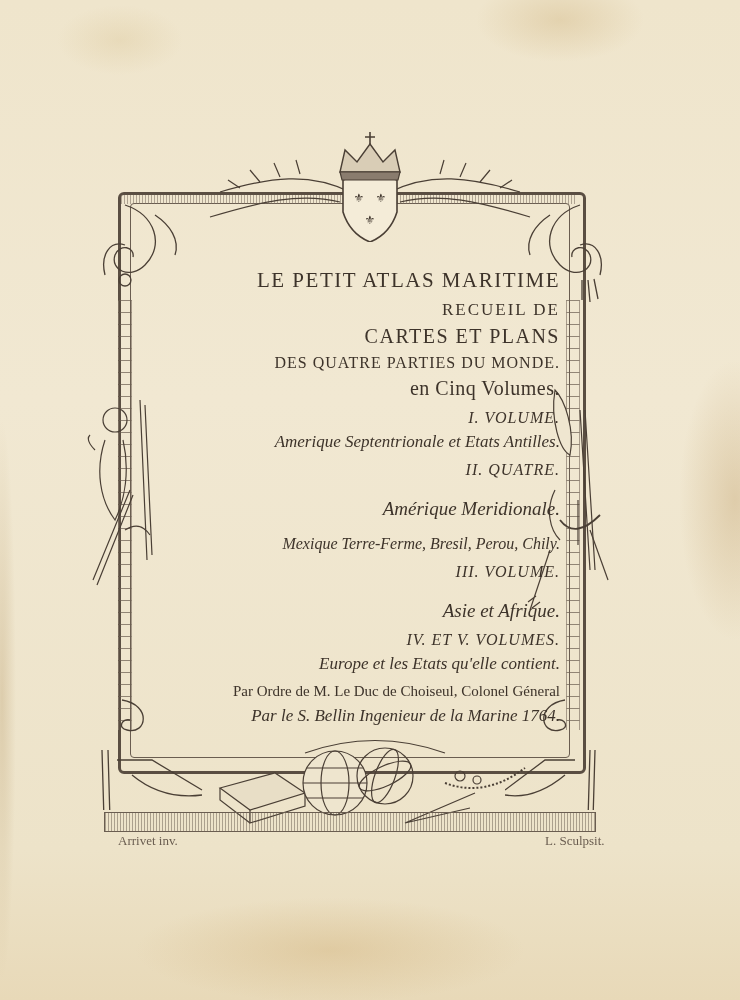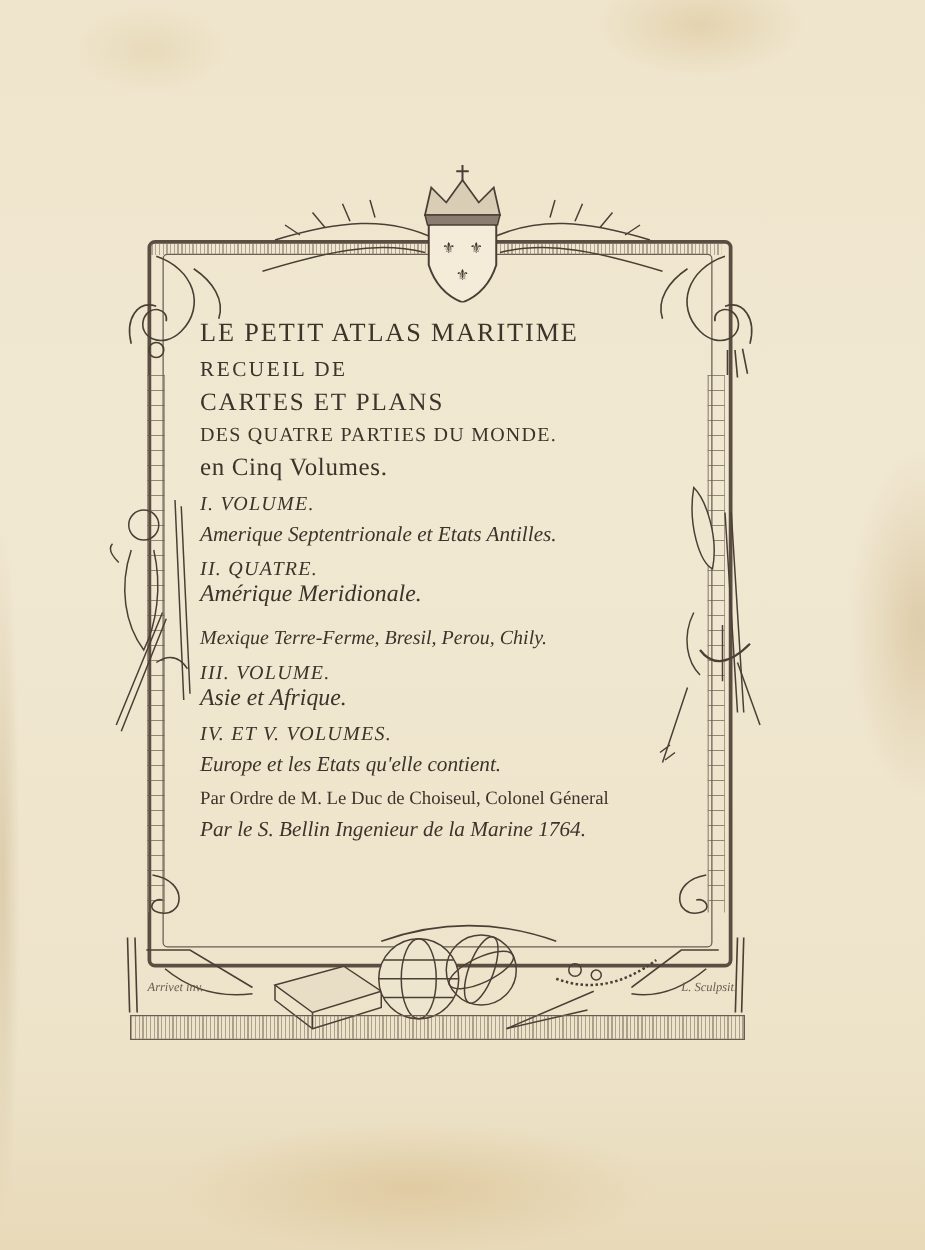--- a/index.html
+++ b/index.html
@@ -46,42 +46,42 @@
   .ornament { position: absolute; }
 
   .plinth {
     position: absolute; left: 104px; top: 812px; width: 490px; height: 18px;
     border: 1px solid #6a5d50;
     background: repeating-linear-gradient(90deg, rgba(90,78,66,0.45) 0 1px, transparent 1px 3px);
   }
 
   
   .title-block {
-    position: absolute; left: 160px; top: 252px; width: 400px; text-align: left;
+    position: absolute; left: 160px; top: 266px; width: 400px; text-align: right;
   }
   .t-line { display: block; white-space: nowrap; line-height: 1; }
   .caps { font-family: "Liberation Serif", serif; letter-spacing: 1px; }
   .ital { font-family: "Liberation Serif", serif; font-style: italic; }
 
   .l1 { font-size: 21px; margin-top: 4px; letter-spacing: 1.5px; }
   .l2 { font-size: 17px; margin-top: 10px; letter-spacing: 2px; }
   .l3 { font-size: 20px; margin-top: 8px; letter-spacing: 1.5px; }
   .l4 { font-size: 16px; margin-top: 9px; letter-spacing: 1px; }
   .l5 { font-size: 20px; margin-top: 7px; letter-spacing: 0.5px; font-family: "Liberation Serif", serif; }
 
   .vol-head { font-size: 16px; margin-top: 12px; letter-spacing: 1px; }
   .vol-sub  { font-size: 17px; margin-top: 7px; }
   .vol-sub2 { font-size: 16px; margin-top: 18px; }
-  .vol-sub-big { font-size: 19px; margin-top: 2px; }
+  .vol-sub-big { font-size: 19px; margin-top: 21px; }
 
   .order { font-family: "Liberation Serif", serif; font-size: 15px; margin-top: 6px; }
   .signed { font-size: 17px; margin-top: 8px; }
 
   .credit {
-    position: absolute; top: 785px; font-size: 10px; font-style: italic;
+    position: absolute; top: 833px; font-size: 13px; 
     font-family: "Liberation Serif", serif; color: #6a5d50;
   }
 </style>
 </head>
 <body>
 
 <div class="paper"></div>
 
 <div class="frame-outer"></div>
 <div class="frame-inner"></div>

